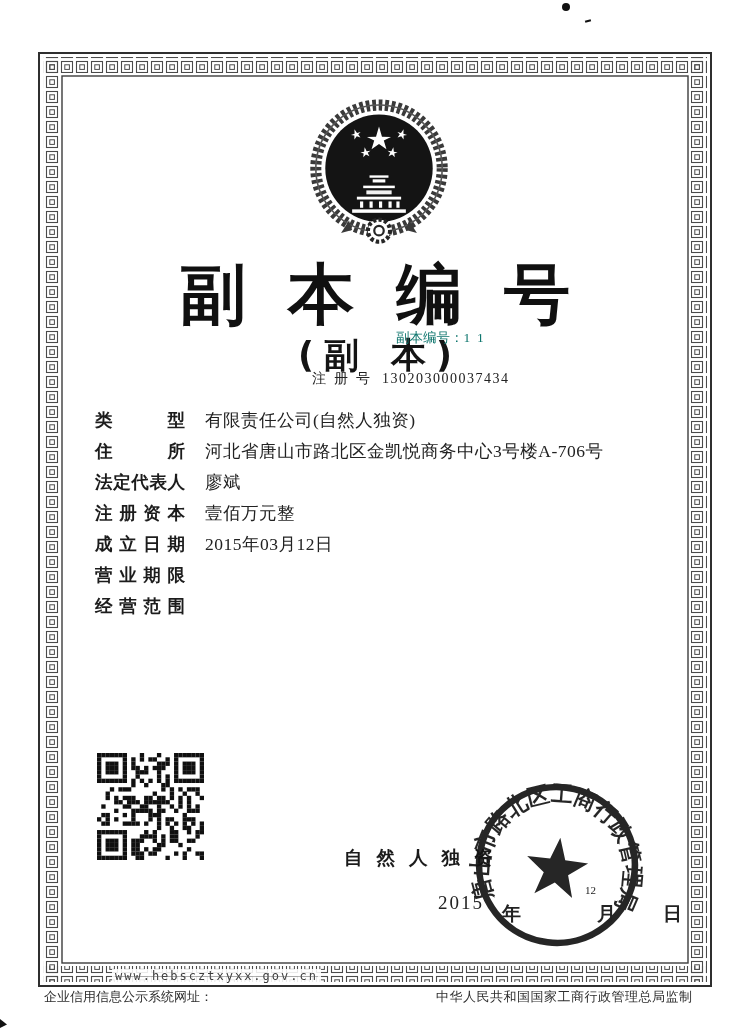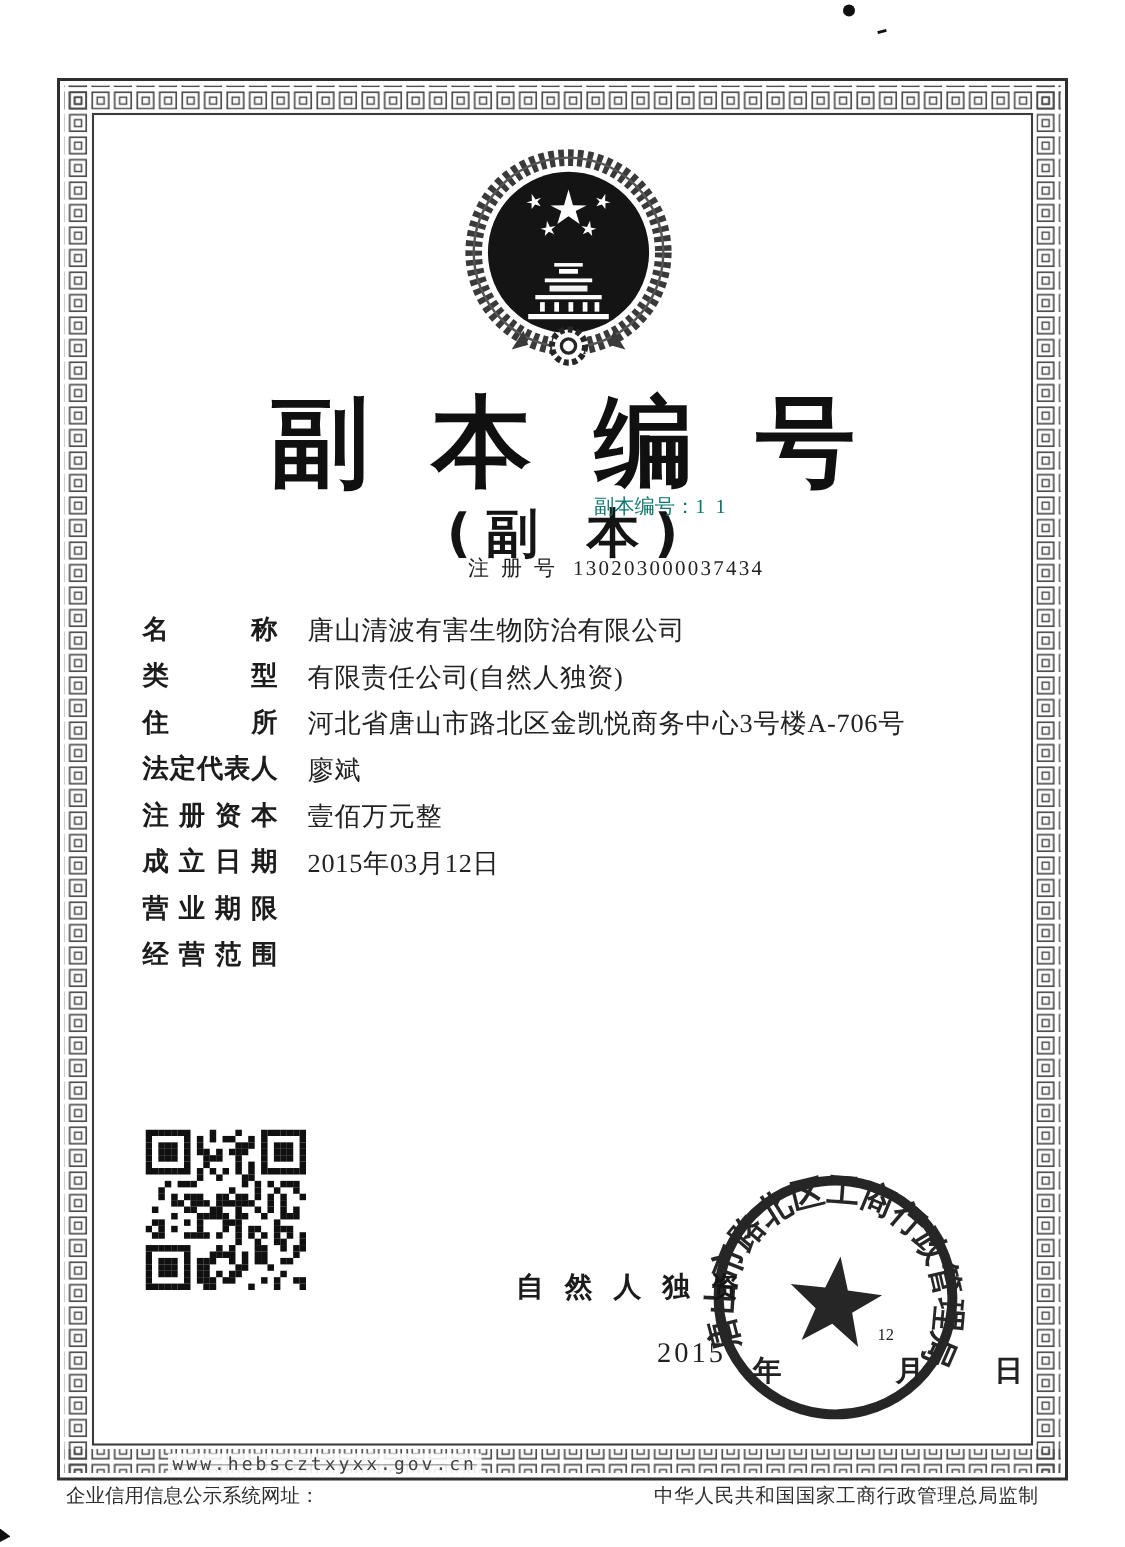--- a/index.html
+++ b/index.html
@@ -120,24 +120,20 @@
   </svg>
 
   <div class="title">副本编号</div>
   <div class="copy-number">副本编号：1  1</div>
   <div class="subtitle">(副 本)</div>
   <div class="regno-line">
     <span class="regno-label">注册号</span><span class="regno-value">130203000037434</span>
   </div>
 
   <div class="fields">
-    <div class="field-row">
-      <span class="field-label">名称</span>
-      <span class="field-value">唐山清波有害生物防治有限公司</span>
-    </div>
     <div class="field-row">
       <span class="field-label">类型</span>
       <span class="field-value">有限责任公司(自然人独资)</span>
     </div>
     <div class="field-row">
       <span class="field-label">住所</span>
       <span class="field-value">河北省唐山市路北区金凯悦商务中心3号楼A-706号</span>
     </div>
     <div class="field-row">
       <span class="field-label">法定代表人</span>

